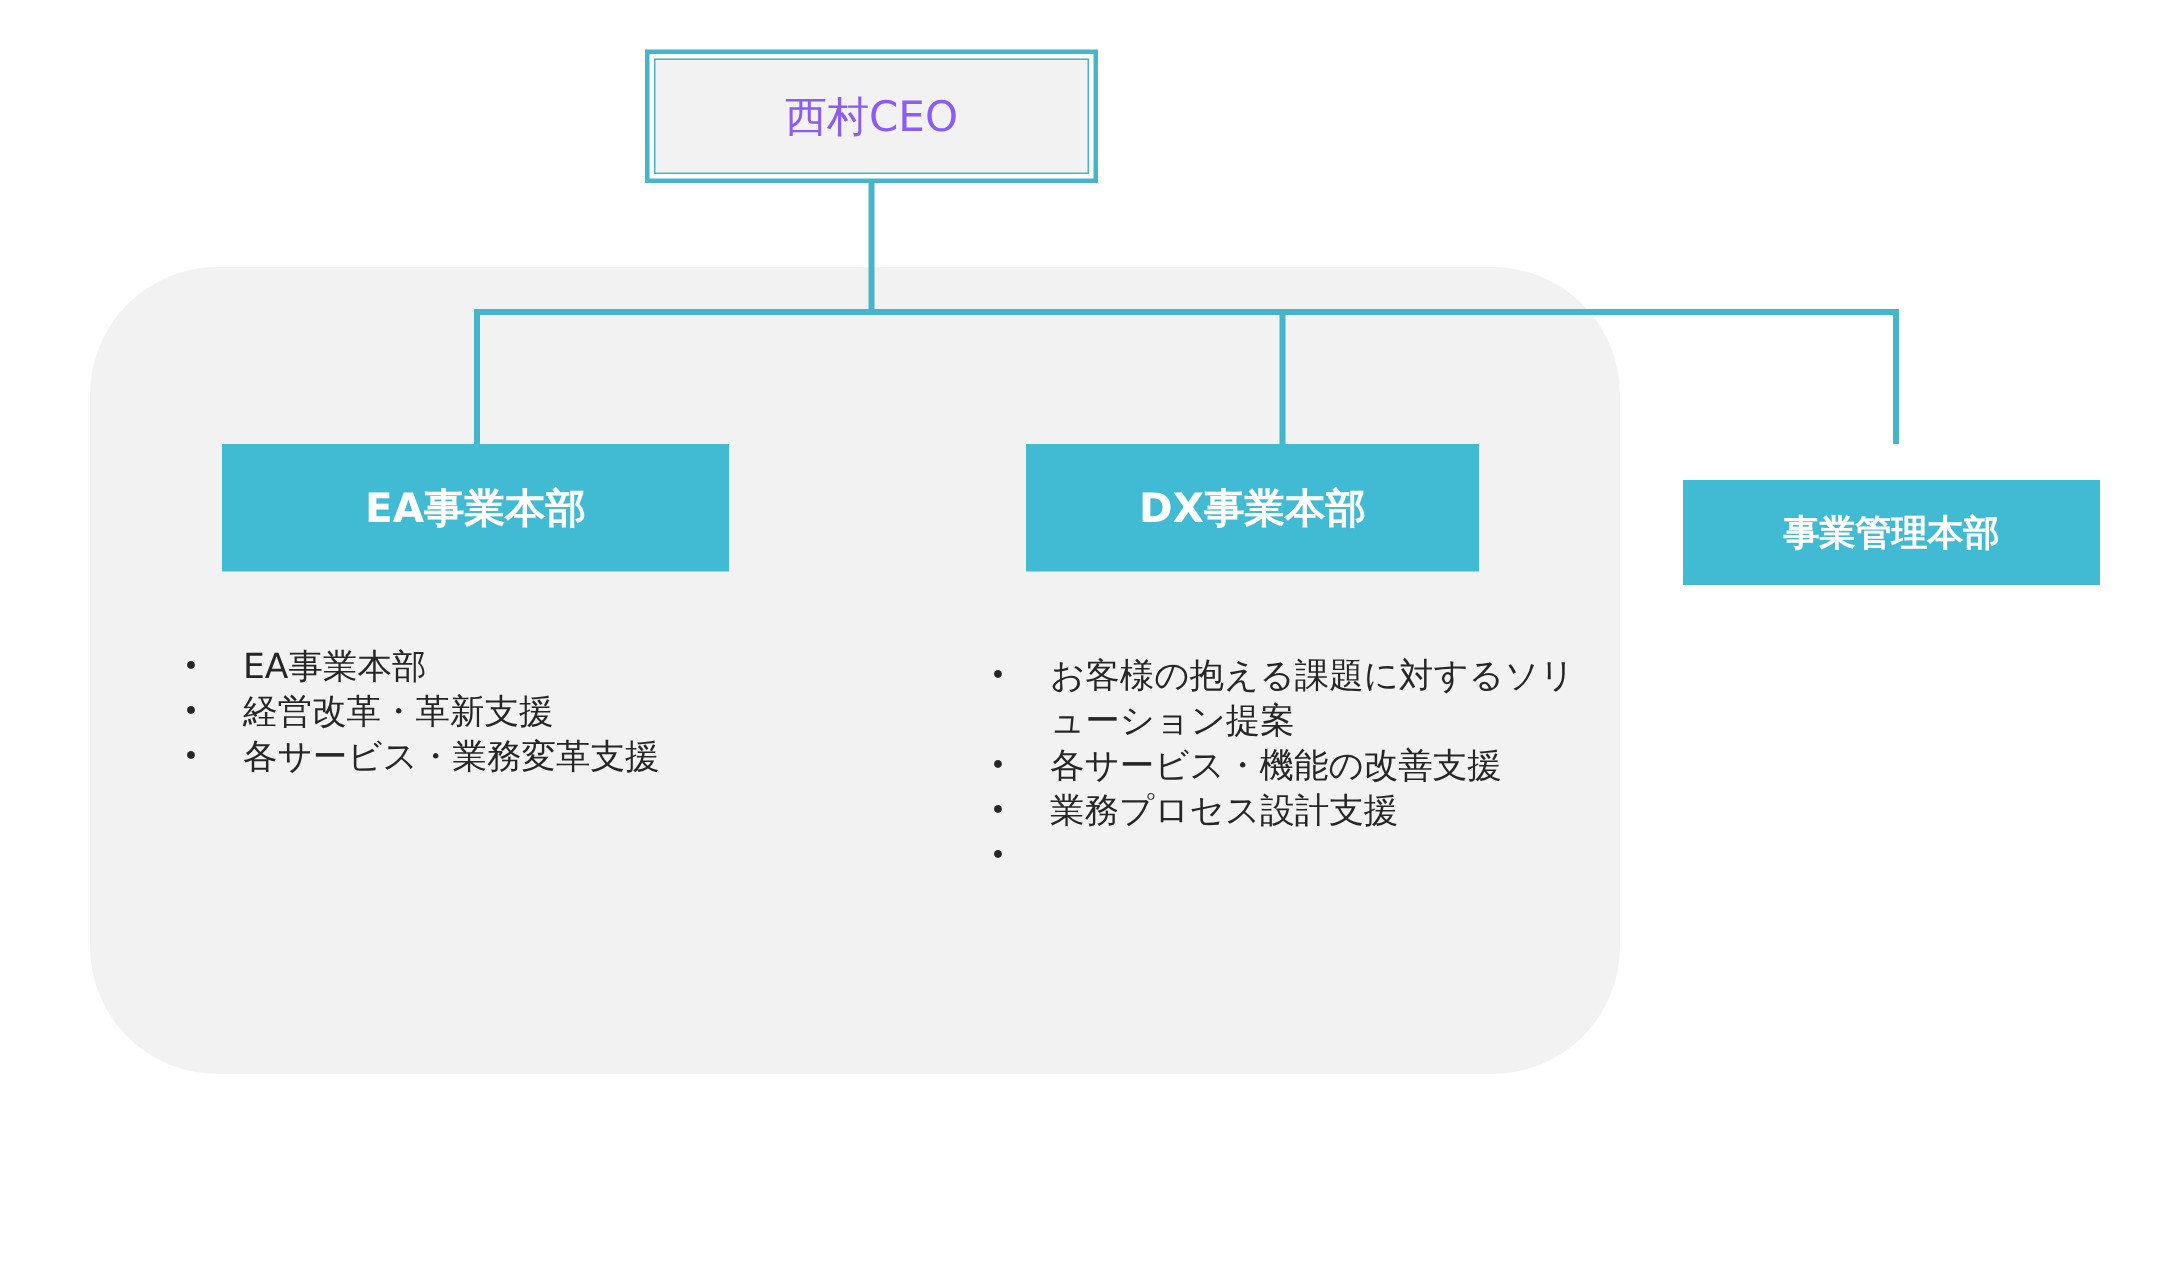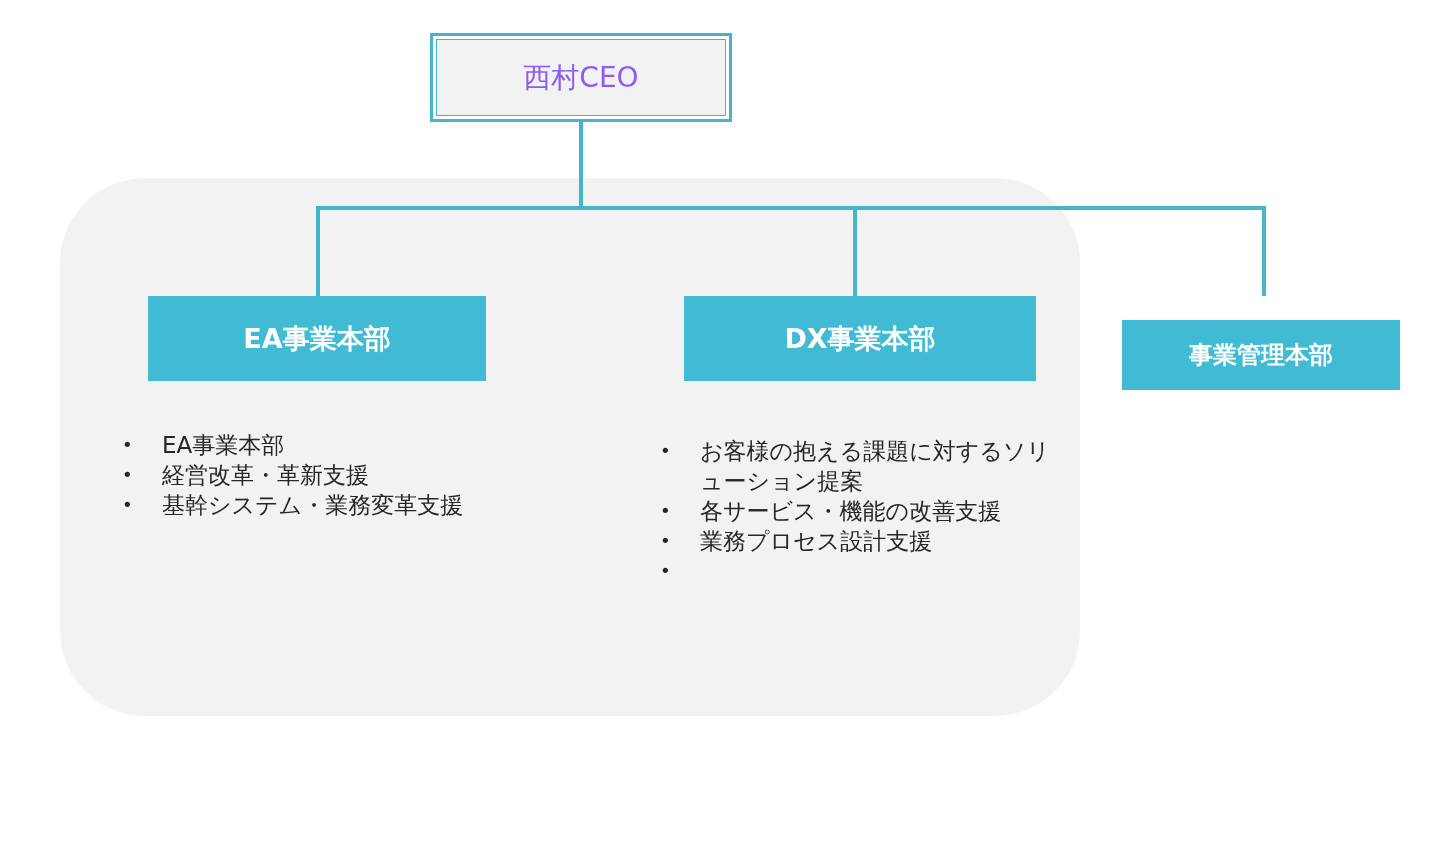--- a/index.html
+++ b/index.html
@@ -10,21 +10,21 @@
   .line { position:absolute; background:#45b5cc; }
   .ceo { position:absolute; left:430px; top:33px; width:302px; height:89px;
          box-sizing:border-box; border:3px solid #45b5cc; background:#ffffff; }
   .ceo-inner { position:absolute; left:3px; top:3px; right:3px; bottom:3px;
                border:1px solid #45b5cc; background:#f2f2f2;
                display:flex; align-items:center; justify-content:center;
                font-size:28px; color:#8b5cf6; }
   .dept { position:absolute; background:#40bbd3; color:#ffffff; font-weight:bold;
           display:flex; align-items:center; justify-content:center; }
   .d1 { left:148px; top:296px; width:338px; height:85px; font-size:27px; }
-  .d2 { left:684px; top:296px; width:352px; height:85px; font-size:27px; }
+  .d2 { left:684px; top:296px; width:302px; height:85px; font-size:27px; }
   .d3 { left:1122px; top:296px; width:278px; height:70px; font-size:24px;margin-top:24px; }
   ul.list { position:absolute; margin:0; padding:0; list-style:none;
             font-size:23px; line-height:30px; color:#262626; }
   ul.list li { position:relative; padding-left:40px; }
   ul.list li .bullet { position:absolute; left:0; top:0; width:40px; font-size:18px; }
   .l1 { left:122px; top:430px; width:420px; }
   .l2 { left:660px; top:436px; width:400px; }
 </style>
 </head>
 <body>
@@ -41,21 +41,21 @@
   <div class="ceo-inner">西村CEO</div>
 </div>
 
 <div class="dept d1">EA事業本部</div>
 <div class="dept d2">DX事業本部</div>
 <div class="dept d3">事業管理本部</div>
 
 <ul class="list l1">
   <li><span class="bullet">•</span><span>EA事業本部</span></li>
   <li><span class="bullet">•</span><span>経営改革・革新支援</span></li>
-  <li><span class="bullet">•</span><span>基幹システム・業務変革支援</span></li>
+  <li><span class="bullet">•</span><span>各サービス・業務変革支援</span></li>
 </ul>
 
 <ul class="list l2">
   <li><span class="bullet">•</span><span>お客様の抱える課題に対するソリューション提案</span></li>
   <li><span class="bullet">•</span><span>各サービス・機能の改善支援</span></li>
   <li><span class="bullet">•</span><span>業務プロセス設計支援</span></li>
   <li><span class="bullet">•</span></li>
 </ul>
 
 </body></html>

